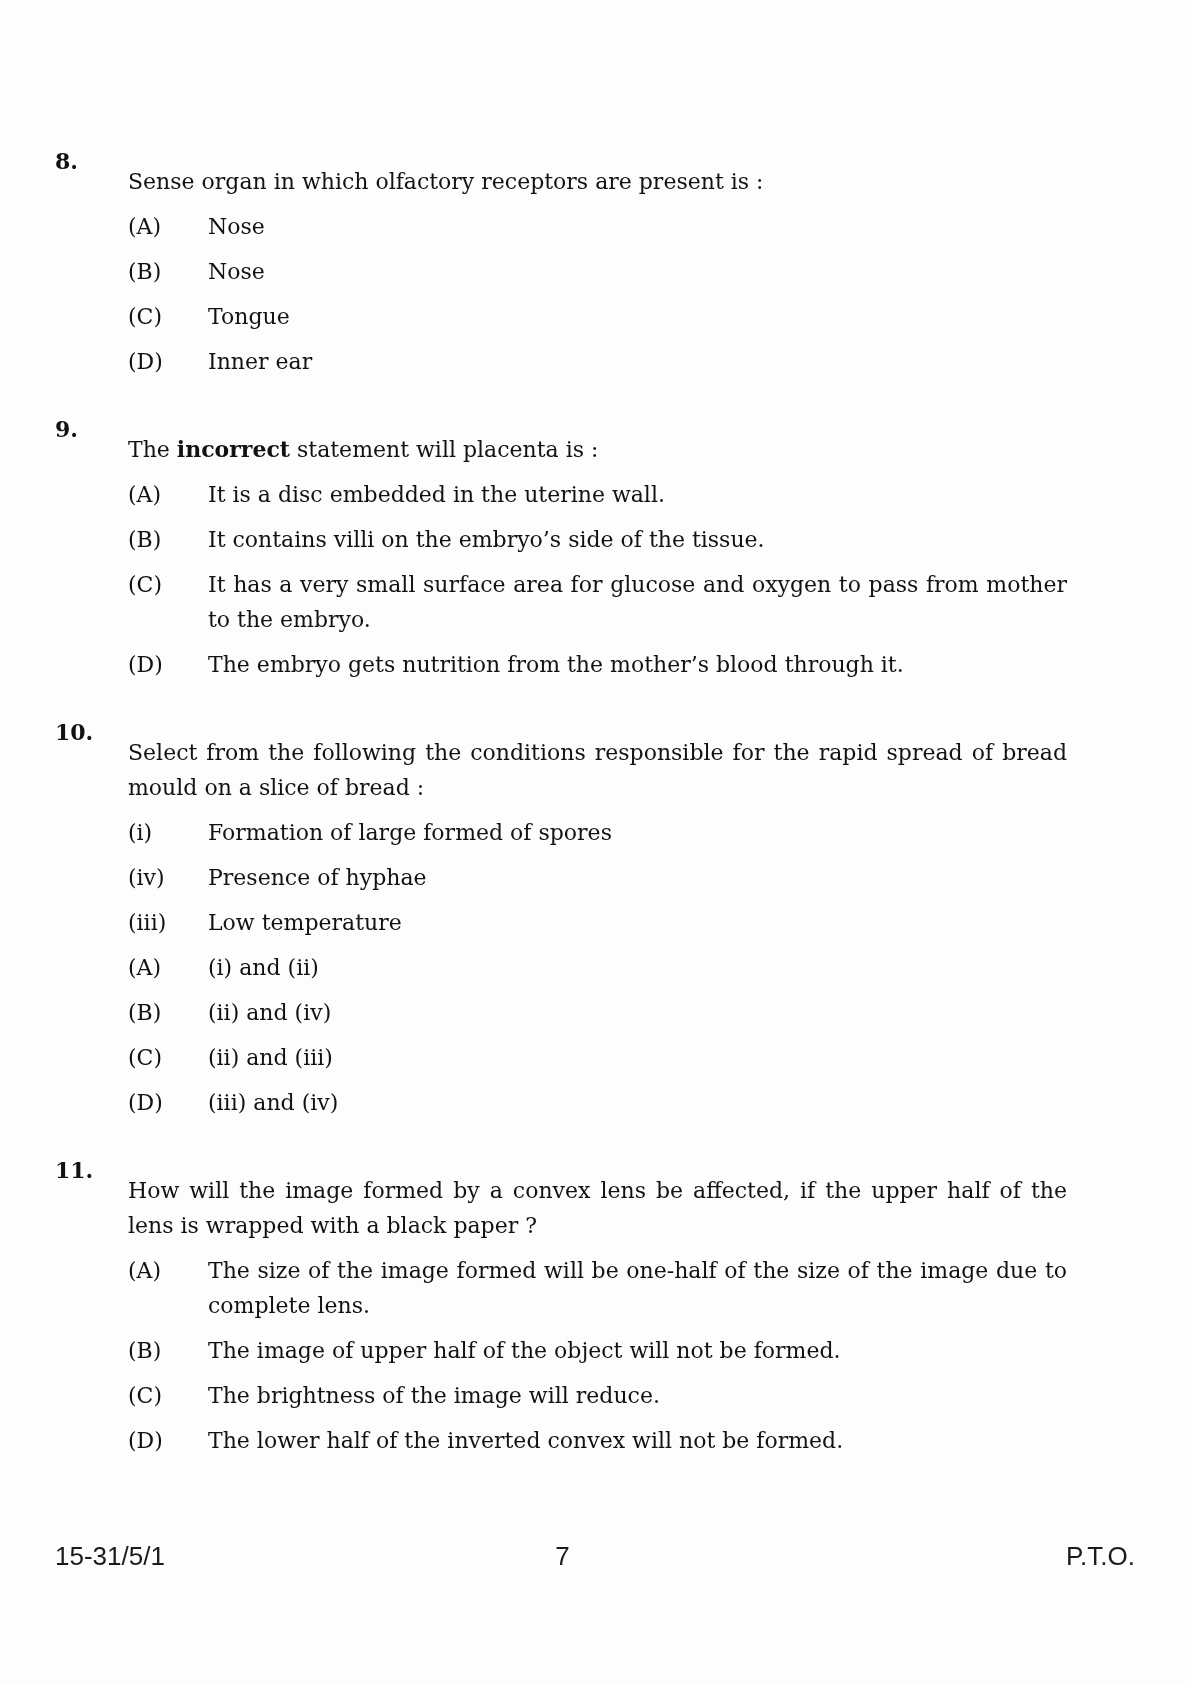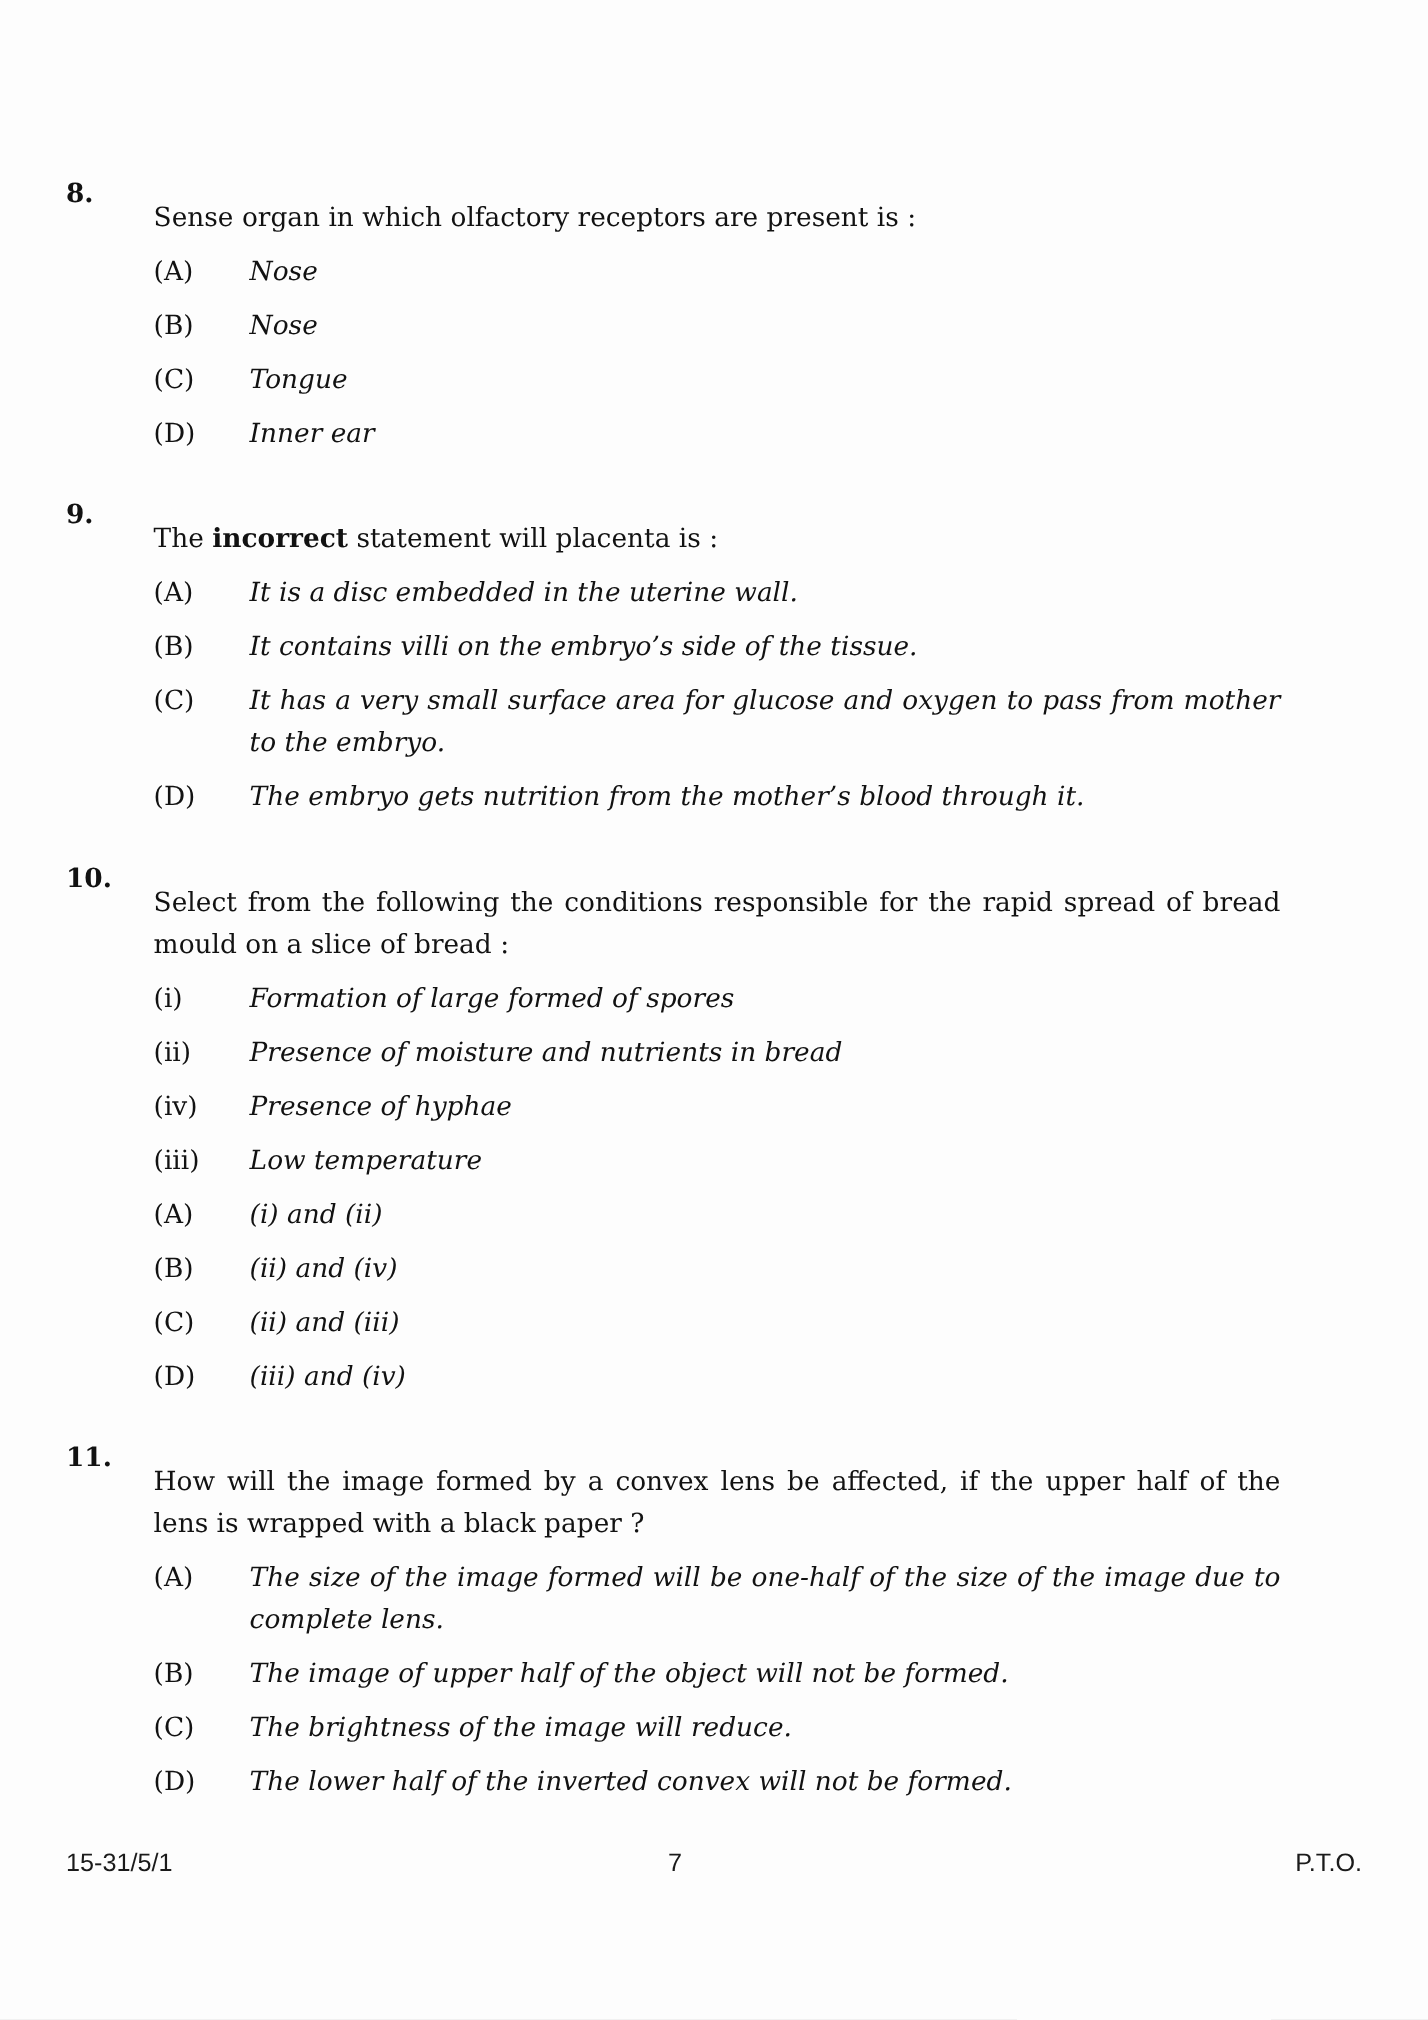--- a/index.html
+++ b/index.html
@@ -43,30 +43,29 @@
     margin-top: 10px;
   }
   .row .lbl {
     flex: 0 0 80px;
     line-height: 35px;
   }
   .row .txt {
     flex: 1 1 auto;
     line-height: 35px;
     text-align: justify;
-    font-style: italic;
   }
   .footer {
     position: absolute;
     left: 55px;
     right: 55px;
     top: 1541px;
     height: 30px;
     font-family: "Liberation Sans", sans-serif;
-    font-size: 21px;
+    font-size: 26px;
     color: #1a1a1a;
   }
   .footer .paper-code { position: absolute; left: 0; top: 0; }
   .footer .page-num   { position: absolute; left: 47%; top: 0; transform: translateX(-50%); }
   .footer .pto        { position: absolute; right: 0; top: 0; text-align: center; }
 </style>
 </head>
 <body>
 
 <div class="page">
@@ -120,24 +119,20 @@
 
     <div class="question">
       <div class="q-num">10.</div>
       <div class="q-body">
         <p class="q-text">Select from the following the conditions responsible for the rapid spread of bread mould on a slice of bread :</p>
         <div class="row">
           <span class="lbl">(i)</span>
           <span class="txt">Formation of large formed of spores</span>
         </div>
         <div class="row">
-          <span class="lbl">(ii)</span>
-          <span class="txt">Presence of moisture and nutrients in bread</span>
-        </div>
-        <div class="row">
           <span class="lbl">(iv)</span>
           <span class="txt">Presence of hyphae</span>
         </div>
         <div class="row">
           <span class="lbl">(iii)</span>
           <span class="txt">Low temperature</span>
         </div>
         <div class="row">
           <span class="lbl">(A)</span>
           <span class="txt">(i) and (ii)</span>

